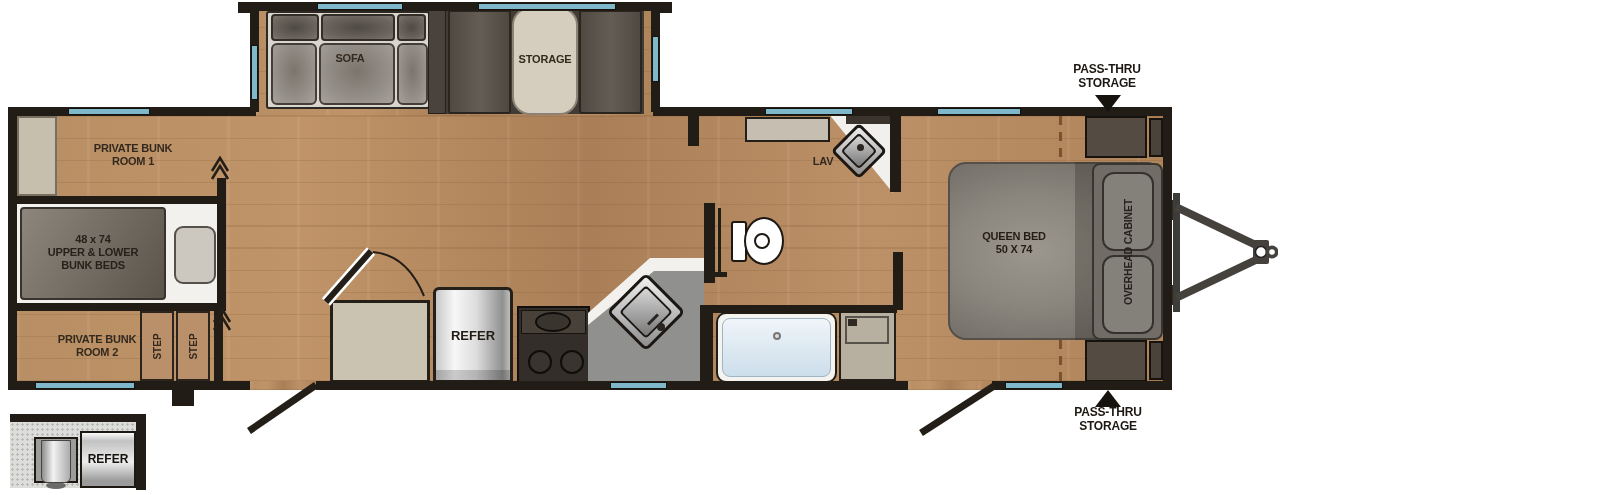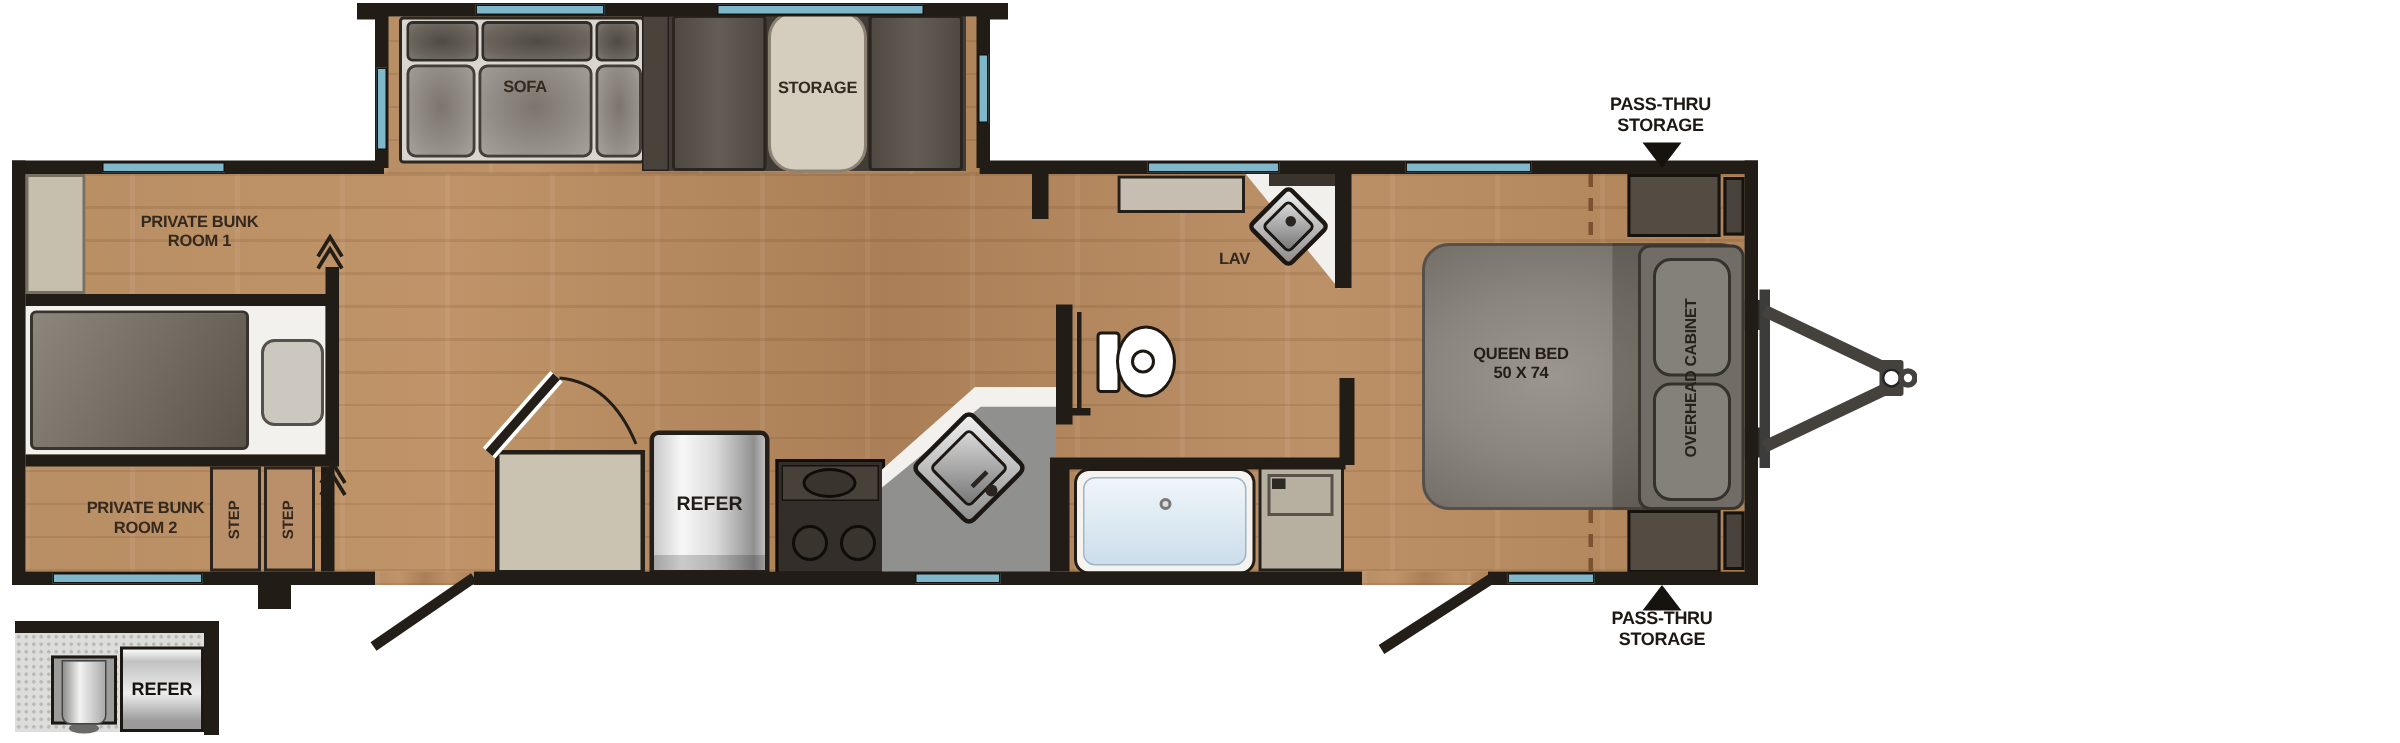--- a/index.html
+++ b/index.html
@@ -59,20 +59,23 @@
   <div class="abs bx" style="left:512px;top:7px;width:66px;height:108px;background:#d5cebe;border:2px solid #8b8273;border-radius:18px;z-index:3"></div>
   <div class="lbl" style="left:485px;top:53px;width:120px">STORAGE</div>
 
   <div class="abs bx" style="left:17px;top:116px;width:40px;height:80px;background:#c7bfae;border:2px solid #776f5f;z-index:2"></div>
   <div class="lbl" style="left:63px;top:142px;width:140px">PRIVATE BUNK
 ROOM 1</div>
 
   <div class="abs" style="left:17px;top:204px;width:200px;height:99px;background:#f2f1ed;z-index:2"></div>
   <div class="abs bx" style="left:20px;top:207px;width:146px;height:93px;border:2px solid #38332c;border-radius:4px;z-index:3;
        background:linear-gradient(120deg,#8d867c,#5a544b)"></div>
+  <div class="lbl" style="left:23px;top:233px;width:140px;color:#26211b">48 x 74
+UPPER &amp; LOWER
+BUNK BEDS</div>
   <div class="abs bx" style="left:174px;top:226px;width:42px;height:58px;background:#ccc8c0;border:2px solid #55504a;border-radius:9px;z-index:3"></div>
 
   <div class="lbl" style="left:27px;top:333px;width:140px">PRIVATE BUNK
 ROOM 2</div>
   <div class="abs bx flexc" style="left:140px;top:311px;width:34px;height:70px;background:#b9906a;border:2px solid #2b241d;z-index:3">
     <span class="rot90" style="font-weight:bold;font-size:10px;color:#33291e">STEP</span>
   </div>
   <div class="abs bx flexc" style="left:176px;top:311px;width:34px;height:70px;background:#b9906a;border:2px solid #2b241d;z-index:3">
     <span class="rot90" style="font-weight:bold;font-size:10px;color:#33291e">STEP</span>
   </div>
@@ -102,21 +105,21 @@
 
   <div class="abs bx" style="left:745px;top:117px;width:85px;height:25px;background:#c6bfb1;border:2px solid #241f19;z-index:2"></div>
   <div class="abs" style="left:828px;top:113px;width:65px;height:80px;background:#f1f0ec;z-index:2;
        clip-path:polygon(0 0,100% 0,100% 100%)"></div>
   <div class="abs" style="left:846px;top:113px;width:47px;height:11px;background:#3a342d;z-index:3"></div>
   <div class="abs bx" style="left:839px;top:131px;width:40px;height:40px;border:3px solid #1c1713;border-radius:5px;z-index:3;
        transform:rotate(45deg);background:linear-gradient(135deg,#efefef,#8d8d8d)"></div>
   <div class="abs bx" style="left:846px;top:138px;width:26px;height:26px;border:2px solid #1c1713;border-radius:4px;z-index:4;
        transform:rotate(45deg);background:linear-gradient(135deg,#d8d8d8,#777)"></div>
   <div class="abs" style="left:857px;top:144px;width:7px;height:7px;border-radius:50%;background:#2a2520;z-index:5"></div>
-  <div class="lbl" style="left:793px;top:167px;width:60px">LAV</div>
+  <div class="lbl" style="left:793px;top:155px;width:60px">LAV</div>
 
   <div class="abs bx" style="left:731px;top:221px;width:16px;height:41px;background:#fff;border:2.5px solid #1d1812;border-radius:3px;z-index:3"></div>
   <div class="abs bx" style="left:744px;top:217px;width:40px;height:48px;background:#fff;border:2.5px solid #1d1812;border-radius:50%;z-index:3"></div>
   <div class="abs bx" style="left:754px;top:233px;width:16px;height:16px;background:#fff;border:2px solid #1d1812;border-radius:50%;z-index:4"></div>
 
   <div class="abs bx" style="left:716px;top:312px;width:121px;height:71px;background:#f4f3f0;border:2px solid #221c16;border-radius:10px;z-index:2"></div>
   <div class="abs bx" style="left:722px;top:318px;width:109px;height:59px;border:1px solid #9fb4c4;border-radius:8px;z-index:3;
        background:linear-gradient(180deg,#f0f5f9,#ccdeeb)"></div>
   <div class="abs bx" style="left:773px;top:332px;width:8px;height:8px;border:2px solid #777;border-radius:50%;background:#ddd;z-index:4"></div>
   <div class="abs bx" style="left:839px;top:310px;width:57px;height:71px;background:#b7af9f;border:2px solid #241f19;z-index:2"></div>

